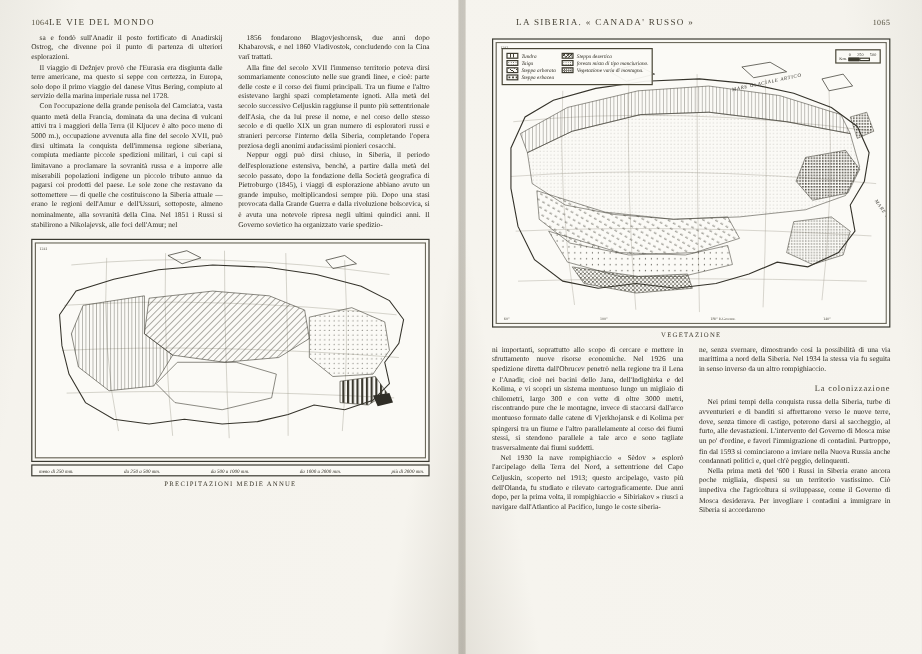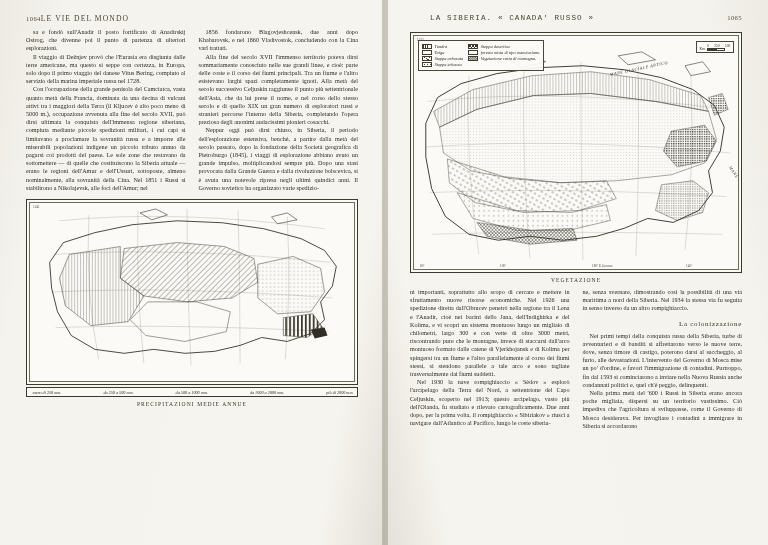--- a/index.html
+++ b/index.html
@@ -28,21 +28,21 @@
   
   .runhead {
     display:flex; align-items:baseline;
     font-size:7.6px; letter-spacing:1.1px;
     color:#4a4639; height:14px;
   }
   .runhead .folio { font-size:6.6px; letter-spacing:.4px; color:#55513f; }
   .runhead .title { flex:1; text-align:left; }
   .left .runhead .folio { order:0; }
   .left .runhead .title { order:1; padding-right:26px; }
-  .right .runhead .title { order:0; padding-left:20px;font-family:Liberation Mono, monospace; }
+  .right .runhead .title { order:0; padding-left:20px; }
   .right .runhead .folio { order:1; }
 
   .cols { display:flex; gap:13px; }
   .col { width:50%; }
   p.tx {
     margin:0; font-size:6.15px; line-height:8.2px;
     text-align:justify; color:#2e2b22;
     text-indent:7px; hyphens:auto;
   }
   p.tx + p.tx { margin-top:0; }

